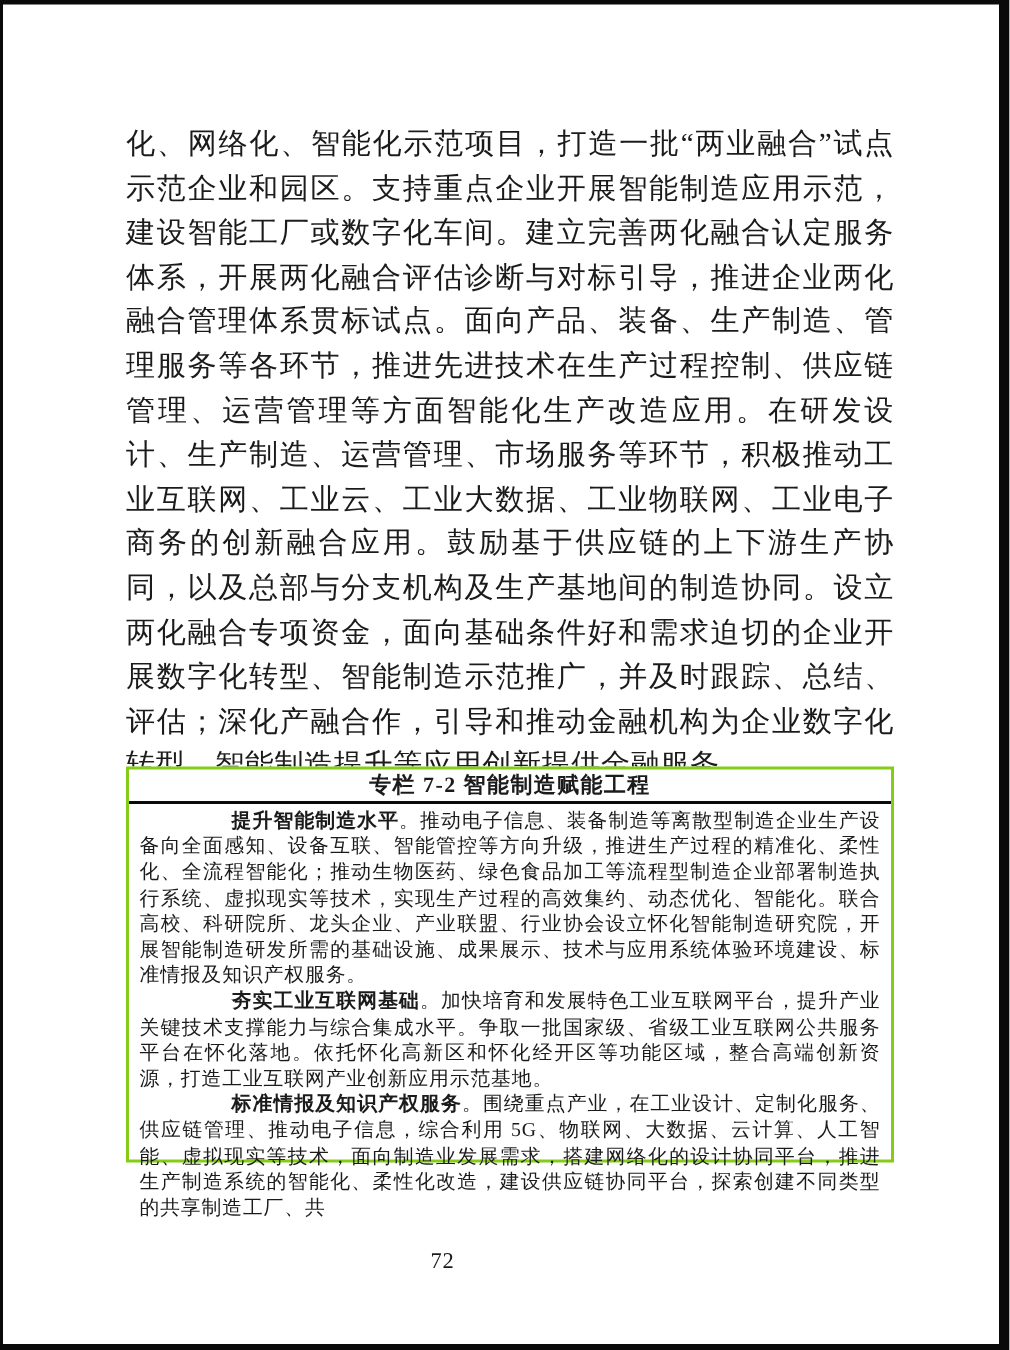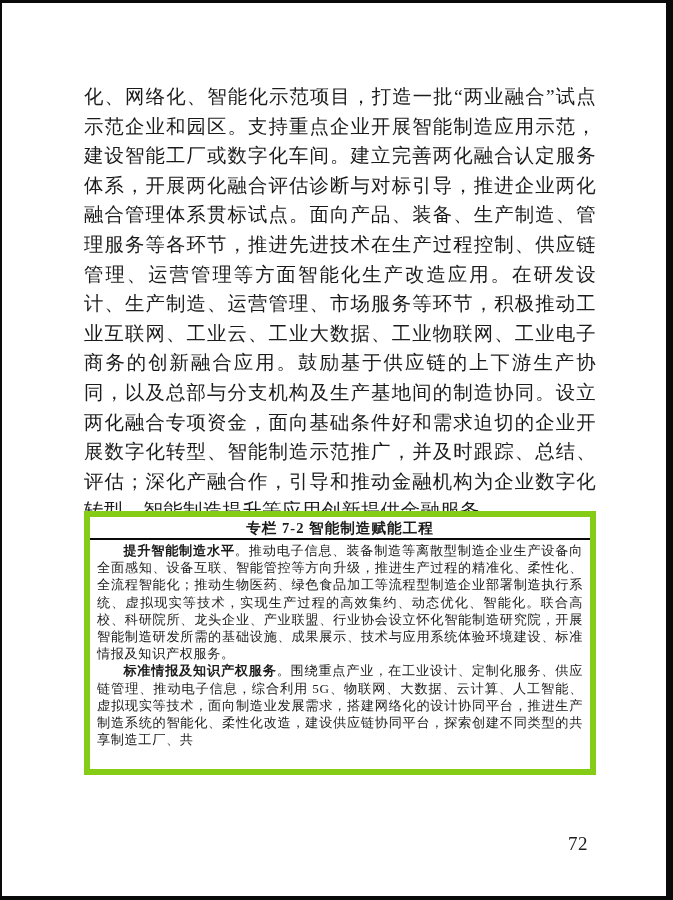--- a/index.html
+++ b/index.html
@@ -27,21 +27,21 @@
     text-align: justify;
     text-align-last: left;
     letter-spacing: 0.4px;
   }
   .column-box {
     position: absolute;
     left: 82px;
     top: 508px;
     width: 512px;
     height: 264px;
-    border: 6px solid #84cc16;
+    border: 2px solid #84cc16;
     background: #ffffff;
   }
   .box-title {
     text-align: center;
     font-weight: bold;
     font-size: 14.6px;
     line-height: 20px;
     padding-top: 1px;
     border-bottom: 2px solid #0a0a0a;
     letter-spacing: 1px;
@@ -50,41 +50,42 @@
     padding: 2px 7px 0 7px;
   }
   .box-p {
     font-size: 13.2px;
     line-height: 17.2px;
     text-indent: 2em;
     text-align: justify;
     text-align-last: left;
     letter-spacing: 0.6px;
   }
-  .lead { font-weight: bold; }
+  .lead { font-weight: bold; margin-left: 35px; }
   .page-number {
     position: absolute;
     left: 0;
     top: 830px;
     width: 586px;
-    text-align: right;
-    font-size: 19px;
+    text-align: center;
+    font-size: 15px;
     letter-spacing: 0.5px;
   }
 </style>
 </head>
 <body>
 
 <div class="page">
 
   <p class="body-text">化、网络化、智能化示范项目，打造一批“两业融合”试点示范企业和园区。支持重点企业开展智能制造应用示范，建设智能工厂或数字化车间。建立完善两化融合认定服务体系，开展两化融合评估诊断与对标引导，推进企业两化融合管理体系贯标试点。面向产品、装备、生产制造、管理服务等各环节，推进先进技术在生产过程控制、供应链管理、运营管理等方面智能化生产改造应用。在研发设计、生产制造、运营管理、市场服务等环节，积极推动工业互联网、工业云、工业大数据、工业物联网、工业电子商务的创新融合应用。鼓励基于供应链的上下游生产协同，以及总部与分支机构及生产基地间的制造协同。设立两化融合专项资金，面向基础条件好和需求迫切的企业开展数字化转型、智能制造示范推广，并及时跟踪、总结、评估；深化产融合作，引导和推动金融机构为企业数字化转型、智能制造提升等应用创新提供金融服务。</p>
 
   <div class="column-box">
     <div class="box-title">专栏 7-2  智能制造赋能工程</div>
     <div class="box-content">
       <p class="box-p"><span class="lead">提升智能制造水平</span><span>。推动电子信息、装备制造等离散型制造企业生产设备向全面感知、设备互联、智能管控等方向升级，推进生产过程的精准化、柔性化、全流程智能化；推动生物医药、绿色食品加工等流程型制造企业部署制造执行系统、虚拟现实等技术，实现生产过程的高效集约、动态优化、智能化。联合高校、科研院所、龙头企业、产业联盟、行业协会设立怀化智能制造研究院，开展智能制造研发所需的基础设施、成果展示、技术与应用系统体验环境建设、标准情报及知识产权服务。</span></p>
+      <p class="box-p"><span class="lead">夯实工业互联网基础</span><span>。加快培育和发展特色工业互联网平台，提升产业关键技术支撑能力与综合集成水平。争取一批国家级、省级工业互联网公共服务平台在怀化落地。依托怀化高新区和怀化经开区等功能区域，整合高端创新资源，打造工业互联网产业创新应用示范基地。</span></p>
       <p class="box-p"><span class="lead">标准情报及知识产权服务</span><span>。围绕重点产业，在工业设计、定制化服务、供应链管理、推动电子信息，综合利用 5G、物联网、大数据、云计算、人工智能、虚拟现实等技术，面向制造业发展需求，搭建网络化的设计协同平台，推进生产制造系统的智能化、柔性化改造，建设供应链协同平台，探索创建不同类型的共享制造工厂、共</span></p>
     </div>
   </div>
 
   <div class="page-number">72</div>
 
 </div>
 
 </body></html>

